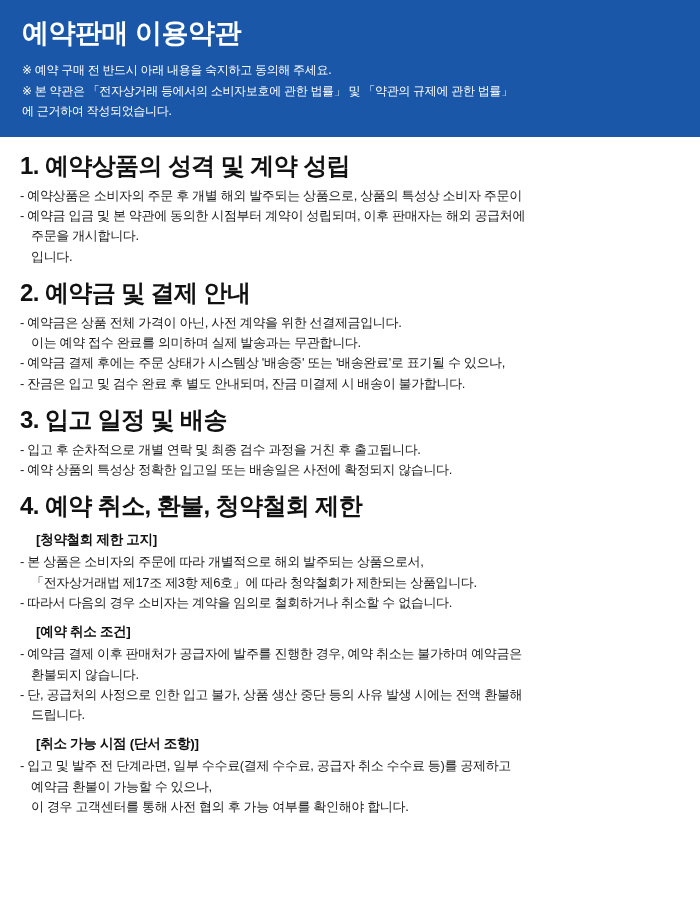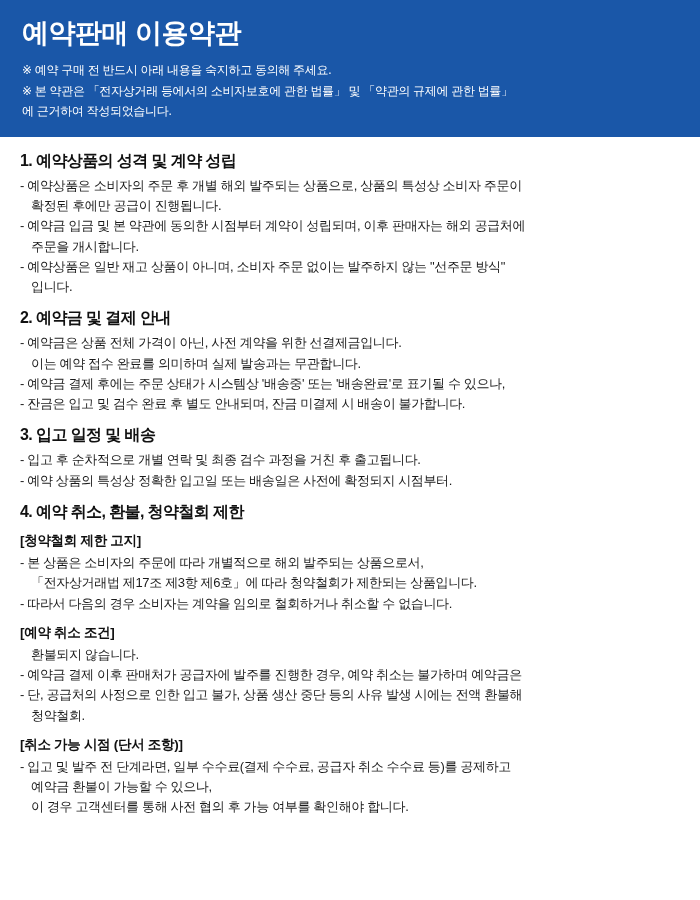--- a/index.html
+++ b/index.html
@@ -45,32 +45,32 @@
   }
   
   .content {
     padding: 14px 20px 0 20px;
     box-sizing: border-box;
   }
   .section {
     margin-bottom: 11px;
   }
   .section-title {
-    font-size: 16px;
+    font-size: 24px;
     font-weight: bold;
     color: #111111;
     margin: 0 0 5px 0;
     letter-spacing: -0.6px;
     line-height: 1.25;
   }
   .sub-title {
     font-size: 13.5px;
     font-weight: bold;
     color: #111111;
-    margin: 10px 0 3px 0;
+    margin: 10px 0 3px 16px;
     letter-spacing: -0.3px;
   }
   .line {
     font-size: 13px;
     line-height: 1.56;
     color: #1a1a1a;
     letter-spacing: -0.35px;
     margin: 0;
     white-space: pre-wrap;
   }
@@ -88,57 +88,55 @@
     <p class="header-note">※ 예약 구매 전 반드시 아래 내용을 숙지하고 동의해 주세요.</p>
     <p class="header-note">※ 본 약관은 「전자상거래 등에서의 소비자보호에 관한 법률」 및 「약관의 규제에 관한 법률」</p>
     <p class="header-note">에 근거하여 작성되었습니다.</p>
   </div>
 
   <div class="content">
 
     <div class="section">
       <h2 class="section-title">1. 예약상품의 성격 및 계약 성립</h2>
       <p class="line">- 예약상품은 소비자의 주문 후 개별 해외 발주되는 상품으로, 상품의 특성상 소비자 주문이</p>
-      <p class="line indent">확정된 후에만 공급이 진행됩니다.</p>
       <p class="line">- 예약금 입금 및 본 약관에 동의한 시점부터 계약이 성립되며, 이후 판매자는 해외 공급처에</p>
       <p class="line indent">주문을 개시합니다.</p>
-      <p class="line">- 예약상품은 일반 재고 상품이 아니며, 소비자 주문 없이는 발주하지 않는 "선주문 방식"</p>
       <p class="line indent">입니다.</p>
     </div>
 
     <div class="section">
       <h2 class="section-title">2. 예약금 및 결제 안내</h2>
       <p class="line">- 예약금은 상품 전체 가격이 아닌, 사전 계약을 위한 선결제금입니다.</p>
       <p class="line indent">이는 예약 접수 완료를 의미하며 실제 발송과는 무관합니다.</p>
       <p class="line">- 예약금 결제 후에는 주문 상태가 시스템상 '배송중' 또는 '배송완료'로 표기될 수 있으나,</p>
       <p class="line">- 잔금은 입고 및 검수 완료 후 별도 안내되며, 잔금 미결제 시 배송이 불가합니다.</p>
     </div>
 
     <div class="section">
       <h2 class="section-title">3. 입고 일정 및 배송</h2>
       <p class="line">- 입고 후 순차적으로 개별 연락 및 최종 검수 과정을 거친 후 출고됩니다.</p>
-      <p class="line">- 예약 상품의 특성상 정확한 입고일 또는 배송일은 사전에 확정되지 시점부터.</p>
+      <p class="line">- 예약 상품의 특성상 정확한 입고일 또는 배송일은 사전에 확정되지 않습니다.</p>
     </div>
 
     <div class="section">
       <h2 class="section-title">4. 예약 취소, 환불, 청약철회 제한</h2>
 
       <div>
         <p class="sub-title">[청약철회 제한 고지]</p>
         <p class="line">- 본 상품은 소비자의 주문에 따라 개별적으로 해외 발주되는 상품으로서,</p>
         <p class="line indent">「전자상거래법 제17조 제3항 제6호」에 따라 청약철회가 제한되는 상품입니다.</p>
         <p class="line">- 따라서 다음의 경우 소비자는 계약을 임의로 철회하거나 취소할 수 없습니다.</p>
       </div>
 
       <div>
         <p class="sub-title">[예약 취소 조건]</p>
+        <p class="line">- 예약금 결제 이후 판매처가 공급자에 발주를 진행한 경우, 예약 취소는 불가하며 예약금은</p>
         <p class="line indent">환불되지 않습니다.</p>
-        <p class="line">- 예약금 결제 이후 판매처가 공급자에 발주를 진행한 경우, 예약 취소는 불가하며 예약금은</p>
         <p class="line">- 단, 공급처의 사정으로 인한 입고 불가, 상품 생산 중단 등의 사유 발생 시에는 전액 환불해</p>
-        <p class="line indent">청약철회.</p>
+        <p class="line indent">드립니다.</p>
       </div>
 
       <div>
         <p class="sub-title">[취소 가능 시점 (단서 조항)]</p>
         <p class="line">- 입고 및 발주 전 단계라면, 일부 수수료(결제 수수료, 공급자 취소 수수료 등)를 공제하고</p>
         <p class="line indent">예약금 환불이 가능할 수 있으나,</p>
         <p class="line indent">이 경우 고객센터를 통해 사전 협의 후 가능 여부를 확인해야 합니다.</p>
       </div>
     </div>
 

